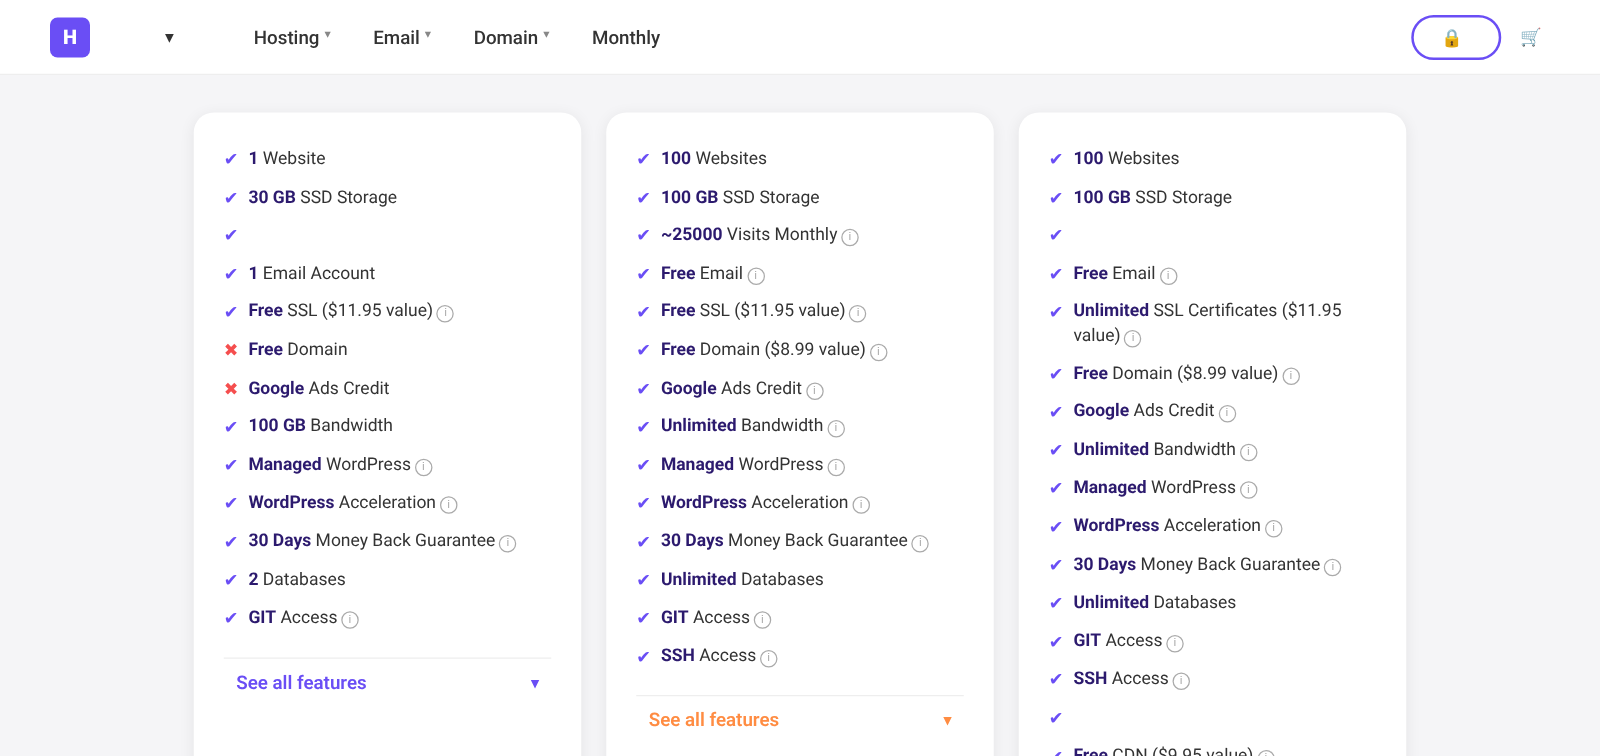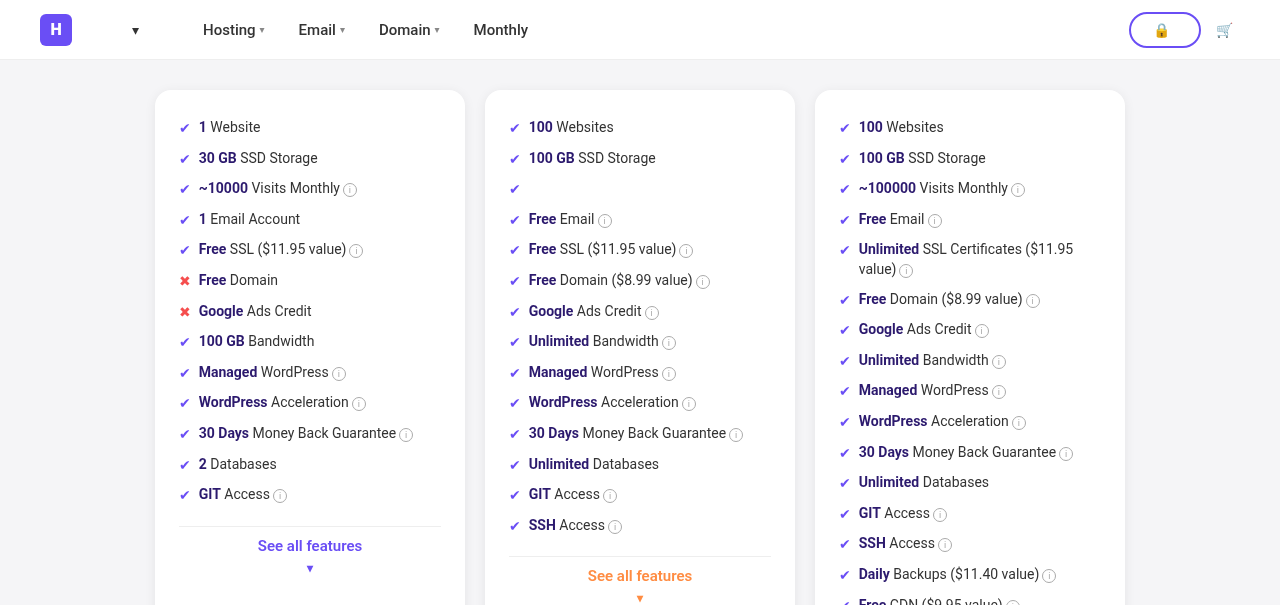--- a/index.html
+++ b/index.html
@@ -52,21 +52,20 @@
       gap: 6px;
       flex: 1;
       margin-left: 20px;
     }
     .nav-link {
       font-size: 15px;
       color: #333;
       padding: 8px 14px;
       cursor: pointer;
       display: flex;
-      align-items: center;
       gap: 4px;
       font-weight: 500;
     }
     .nav-link .chevron { font-size: 10px; color: #888; }
     .nav-right {
       display: flex;
       align-items: center;
       gap: 16px;
     }
     .btn-login {
@@ -160,21 +159,20 @@
       align-items: center;
       justify-content: space-between;
       gap: 6px;
       color: #6a4ef5;
       font-weight: 600;
       font-size: 15px;
       cursor: pointer;
       padding: 10px;
       border-top: 1px solid #eee;
       margin-top: 10px;
-      flex-direction: column;
     }
     .see-all-btn.orange { color: #ff8c42; }
     .see-all-btn .chevron-down { font-size: 12px; }
   </style>
 </head>
 <body>
 
 <nav>
   <a class="nav-logo">
     <div class="nav-logo-icon">H</div>
@@ -224,21 +222,20 @@
         <li class="feature-item">
           <span class="check-icon">✔</span>
           <span><span class="feature-bold">1</span> Website</span>
         </li>
         <li class="feature-item">
           <span class="check-icon">✔</span>
           <span><span class="feature-bold">30 GB</span> SSD Storage</span>
         </li>
         <li class="feature-item">
           <span class="check-icon">✔</span>
-          <span><span class="feature-bold">~10000</span> Visits Monthly<span class="info-icon">i</span></span>
         </li>
         <li class="feature-item">
           <span class="check-icon">✔</span>
           <span><span class="feature-bold">1</span> Email Account</span>
         </li>
         <li class="feature-item">
           <span class="check-icon">✔</span>
           <span><span class="feature-bold">Free</span> SSL ($11.95 value)<span class="info-icon">i</span></span>
         </li>
         <li class="feature-item">
@@ -285,20 +282,21 @@
         <li class="feature-item">
           <span class="check-icon">✔</span>
           <span><span class="feature-bold">100</span> Websites</span>
         </li>
         <li class="feature-item">
           <span class="check-icon">✔</span>
           <span><span class="feature-bold">100 GB</span> SSD Storage</span>
         </li>
         <li class="feature-item">
           <span class="check-icon">✔</span>
+          <span><span class="feature-bold">~25000</span> Visits Monthly<span class="info-icon">i</span></span>
         </li>
         <li class="feature-item">
           <span class="check-icon">✔</span>
           <span><span class="feature-bold">Free</span> Email<span class="info-icon">i</span></span>
         </li>
         <li class="feature-item">
           <span class="check-icon">✔</span>
           <span><span class="feature-bold">Free</span> SSL ($11.95 value)<span class="info-icon">i</span></span>
         </li>
         <li class="feature-item">
@@ -349,21 +347,20 @@
         <li class="feature-item">
           <span class="check-icon">✔</span>
           <span><span class="feature-bold">100</span> Websites</span>
         </li>
         <li class="feature-item">
           <span class="check-icon">✔</span>
           <span><span class="feature-bold">100 GB</span> SSD Storage</span>
         </li>
         <li class="feature-item">
           <span class="check-icon">✔</span>
-          <span><span class="feature-bold">~100000</span> Visits Monthly<span class="info-icon">i</span></span>
         </li>
         <li class="feature-item">
           <span class="check-icon">✔</span>
           <span><span class="feature-bold">Free</span> Email<span class="info-icon">i</span></span>
         </li>
         <li class="feature-item">
           <span class="check-icon">✔</span>
           <span><span class="feature-bold">Unlimited</span> SSL Certificates ($11.95 value)<span class="info-icon">i</span></span>
         </li>
         <li class="feature-item">
@@ -397,21 +394,20 @@
         <li class="feature-item">
           <span class="check-icon">✔</span>
           <span><span class="feature-bold">GIT</span> Access<span class="info-icon">i</span></span>
         </li>
         <li class="feature-item">
           <span class="check-icon">✔</span>
           <span><span class="feature-bold">SSH</span> Access<span class="info-icon">i</span></span>
         </li>
         <li class="feature-item">
           <span class="check-icon">✔</span>
-          <span><span class="feature-bold">Daily</span> Backups ($11.40 value)<span class="info-icon">i</span></span>
         </li>
         <li class="feature-item">
           <span class="check-icon">✔</span>
           <span><span class="feature-bold">Free</span> CDN ($9.95 value)<span class="info-icon">i</span></span>
         </li>
       </ul>
 
   </div>
 </div>
 

